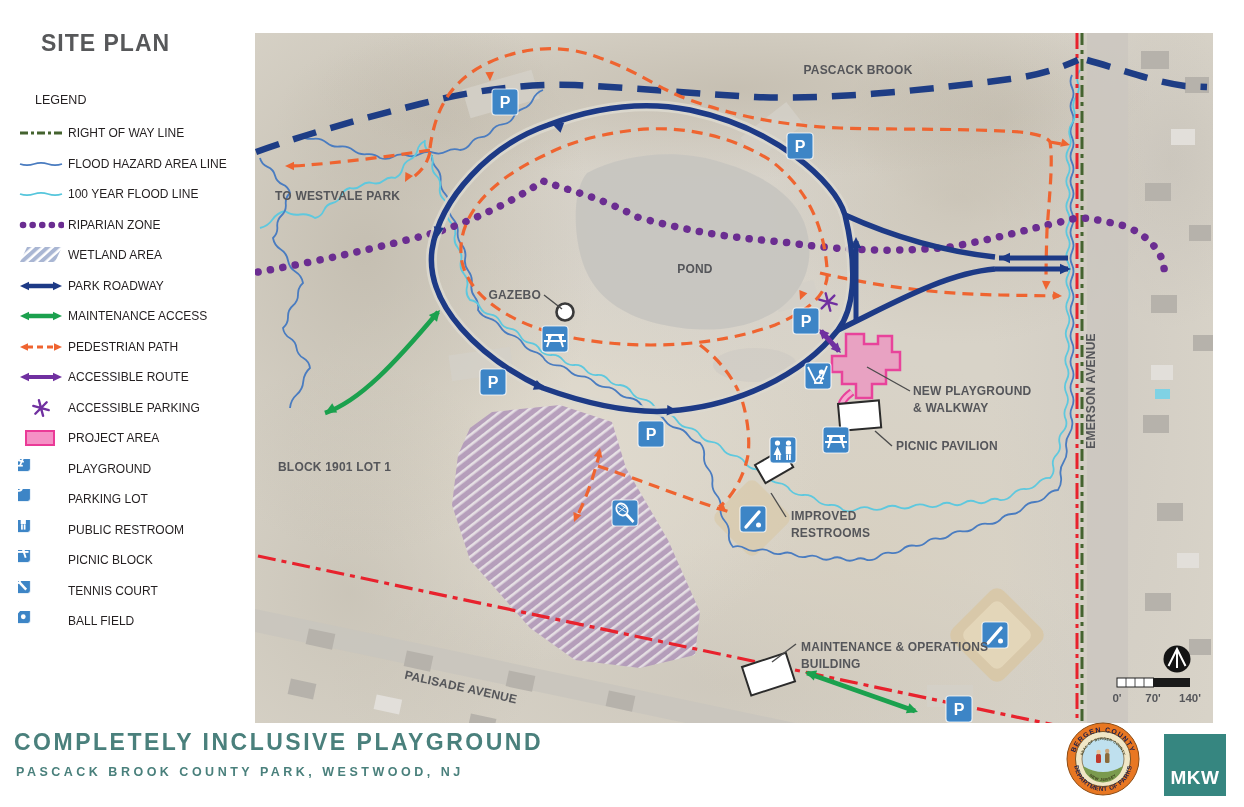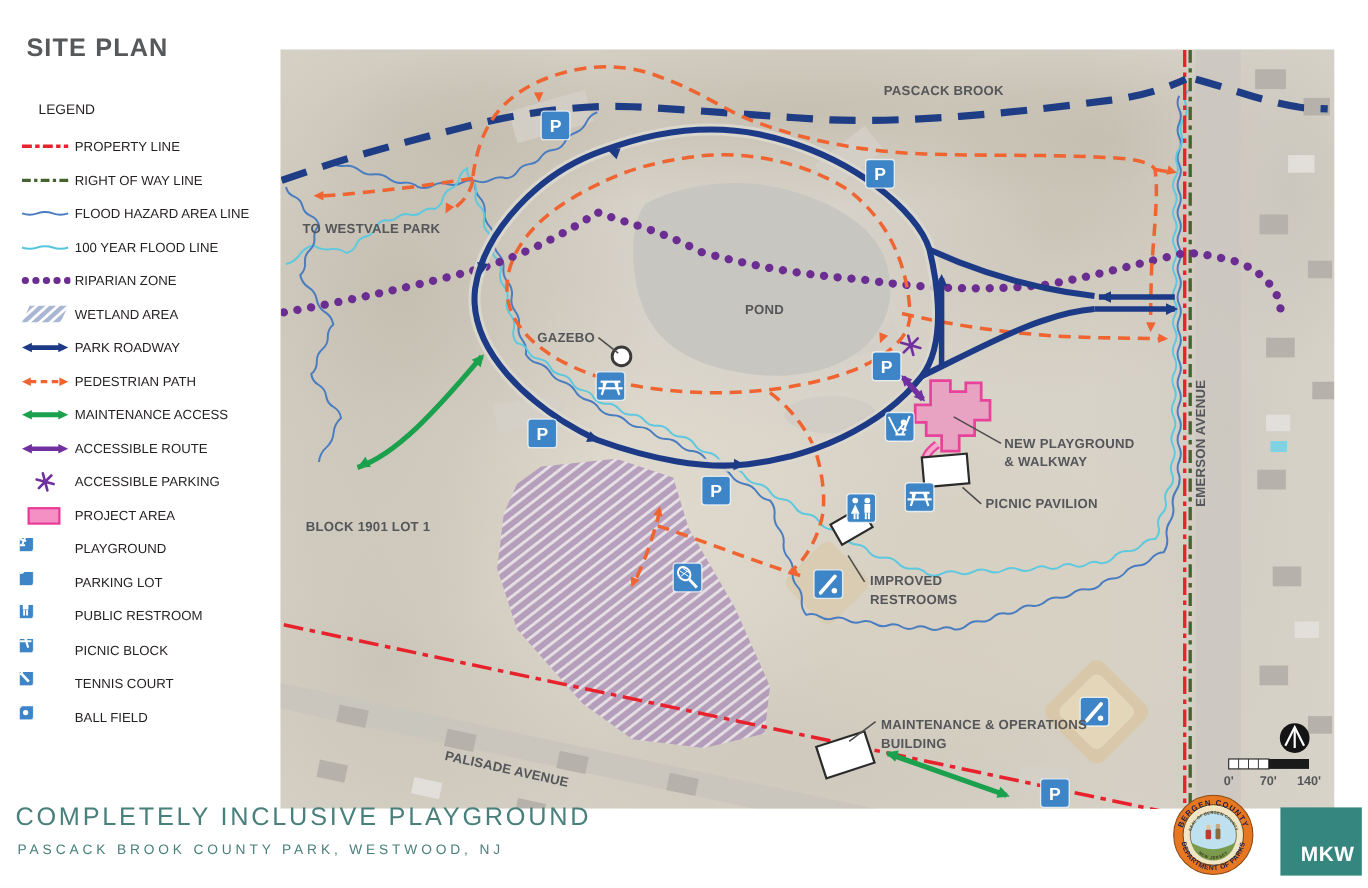--- a/index.html
+++ b/index.html
@@ -2,21 +2,21 @@
 <html><head>
 <meta charset="utf-8">
 <style>
   html,body{margin:0;padding:0;background:#ffffff;}
   body{width:1244px;height:807px;position:relative;overflow:hidden;
        font-family:"Liberation Sans", sans-serif;}
   .sheet{position:absolute;inset:0;background:#fff;}
 
   
   .left-panel{position:absolute;left:0;top:0;width:255px;height:730px;background:#fff;}
-  .site-title{position:absolute;left:24px;top:30px;font-size:23px;font-weight:bold;
+  .site-title{position:absolute;left:41px;top:30px;font-size:23px;font-weight:bold;
               color:#57585a;letter-spacing:1px;text-align:center;}
   .legend-heading{position:absolute;left:35px;top:93px;font-size:12.5px;color:#231f20;}
   .legend{position:absolute;left:16px;top:118px;width:238px;}
   .lg-row{display:flex;align-items:center;height:30.5px;}
   .lg-sym{width:50px;height:26px;flex:0 0 50px;display:flex;align-items:center;justify-content:center;}
   .lg-label{font-size:12px;color:#231f20;padding-left:2px;white-space:nowrap;}
 
   
   .map{position:absolute;left:255px;top:33px;width:958px;height:690px;overflow:hidden;
     background-color:#d8d3c8;
@@ -26,56 +26,47 @@
       radial-gradient(280px 320px at 95px 560px,  rgba(186,180,166,.45), rgba(186,180,166,0) 72%),
       radial-gradient(280px 210px at 705px 165px, rgba(193,186,172,.5),  rgba(193,186,172,0) 70%),
       radial-gradient(300px 200px at 440px 205px, rgba(214,210,203,.95), rgba(214,210,203,0) 75%),
       radial-gradient(360px 280px at 300px 420px, rgba(226,220,207,.85), rgba(226,220,207,0) 75%),
       radial-gradient(320px 260px at 620px 520px, rgba(215,207,191,.7),  rgba(215,207,191,0) 75%),
       radial-gradient(150px 700px at 858px 345px, rgba(206,201,193,.6),  rgba(206,201,193,0) 80%),
       radial-gradient(520px 180px at 480px 650px, rgba(199,193,181,.6),  rgba(199,193,181,0) 78%),
       radial-gradient(220px 150px at 745px 85px,  rgba(188,181,167,.5),  rgba(188,181,167,0) 70%),
       radial-gradient(220px 130px at 180px 85px,  rgba(198,191,178,.6),  rgba(198,191,178,0) 72%),
       radial-gradient(140px 220px at 915px 130px, rgba(197,192,183,.7),  rgba(197,192,183,0) 75%);
-    margin-top: 12px;
   }
   .map svg{position:absolute;left:0;top:0;}
   text.mlabel{fill:#55565a;font-weight:bold;font-size:12px;letter-spacing:.2px;}
   text.mlabel-sm{fill:#55565a;font-weight:bold;font-size:11.5px;}
 
   
-  .footer-title{position:absolute;left:14px;top:729px;font-size:23px;font-weight:normal;
+  .footer-title{position:absolute;left:14px;top:729px;font-size:23px;font-weight:bold;
                 color:#4a807c;letter-spacing:2.5px;text-align:center;}
-  .footer-sub{position:absolute;left:16px;top:765px;font-size:12.5px;font-weight:normal;
+  .footer-sub{position:absolute;left:16px;top:765px;font-size:12.5px;font-weight:bold;
               color:#4a807c;letter-spacing:3.5px;}
   .seal{position:absolute;left:1066px;top:722px;width:74px;height:74px;}
   .mkw{position:absolute;left:1164px;top:734px;width:62px;height:62px;background:#368680;
-       display:flex;align-items:flex-end;justify-content:center;padding-left:12px;}
+       display:flex;align-items:flex-end;justify-content:center;}
   .mkw span{color:#fff;font-weight:bold;font-size:19px;letter-spacing:.5px;margin-bottom:7px;}
 </style>
 </head>
 <body>
 
 <div class="sheet">
 
   <div class="left-panel">
     <div class="site-title">SITE PLAN</div>
     <div class="legend-heading">LEGEND</div>
     <div class="legend" id="legend">
         <div class="lg-row">
           <span class="lg-sym">
             <svg xmlns="http://www.w3.org/2000/svg" width="46" height="20" viewBox="0 0 46 20">
-              <path d="M2,10 H44" stroke="#e8222d" stroke-width="3.2" stroke-dasharray="9 3 4 3" fill="none"></path>
-            </svg>
-          </span>
-          <span class="lg-label">PROPERTY LINE</span>
-        </div>
-        <div class="lg-row">
-          <span class="lg-sym">
-            <svg xmlns="http://www.w3.org/2000/svg" width="46" height="20" viewBox="0 0 46 20">
               <path d="M2,10 H44" stroke="#44632f" stroke-width="2.8" stroke-dasharray="8 3 3 3" fill="none"></path>
             </svg>
           </span>
           <span class="lg-label">RIGHT OF WAY LINE</span>
         </div>
         <div class="lg-row">
           <span class="lg-sym">
             <svg xmlns="http://www.w3.org/2000/svg" width="46" height="20" viewBox="0 0 46 20">
               <path stroke="#4a7cc0" stroke-width="1.8" fill="none" d="M 2 10 Q 9.0 12.4 16.0 10.0 Q 23.0 7.6 30.0 10.0 Q 37.0 12.4 44.0 10.0"></path>
             </svg>
@@ -112,36 +103,36 @@
               <path d="M9,10 H37" stroke="#1d3a86" stroke-width="4.5" fill="none"></path>
               <polygon points="0,0 -9,-4.32 -9,4.32" fill="#1d3a86" transform="translate(44,10) rotate(0)"></polygon>
               <polygon points="0,0 -9,-4.32 -9,4.32" fill="#1d3a86" transform="translate(2,10) rotate(180)"></polygon>
             </svg>
           </span>
           <span class="lg-label">PARK ROADWAY</span>
         </div>
         <div class="lg-row">
           <span class="lg-sym">
             <svg xmlns="http://www.w3.org/2000/svg" width="46" height="20" viewBox="0 0 46 20">
+              <path d="M9,10 H37" stroke="#1ba14e" stroke-width="4.5" fill="none"></path>
+              <polygon points="0,0 -9,-4.32 -9,4.32" fill="#1ba14e" transform="translate(44,10) rotate(0)"></polygon>
+              <polygon points="0,0 -9,-4.32 -9,4.32" fill="#1ba14e" transform="translate(2,10) rotate(180)"></polygon>
+            </svg>
+          </span>
+          <span class="lg-label">MAINTENANCE ACCESS</span>
+        </div>
+        <div class="lg-row">
+          <span class="lg-sym">
+            <svg xmlns="http://www.w3.org/2000/svg" width="46" height="20" viewBox="0 0 46 20">
               <path d="M9,10 H37" stroke="#ef6430" stroke-width="3" stroke-dasharray="6 4" fill="none"></path>
               <polygon points="0,0 -8,-3.84 -8,3.84" fill="#ef6430" transform="translate(44,10) rotate(0)"></polygon>
               <polygon points="0,0 -8,-3.84 -8,3.84" fill="#ef6430" transform="translate(2,10) rotate(180)"></polygon>
             </svg>
           </span>
           <span class="lg-label">PEDESTRIAN PATH</span>
-        </div>
-        <div class="lg-row">
-          <span class="lg-sym">
-            <svg xmlns="http://www.w3.org/2000/svg" width="46" height="20" viewBox="0 0 46 20">
-              <path d="M9,10 H37" stroke="#1ba14e" stroke-width="4.5" fill="none"></path>
-              <polygon points="0,0 -9,-4.32 -9,4.32" fill="#1ba14e" transform="translate(44,10) rotate(0)"></polygon>
-              <polygon points="0,0 -9,-4.32 -9,4.32" fill="#1ba14e" transform="translate(2,10) rotate(180)"></polygon>
-            </svg>
-          </span>
-          <span class="lg-label">MAINTENANCE ACCESS</span>
         </div>
         <div class="lg-row">
           <span class="lg-sym">
             <svg xmlns="http://www.w3.org/2000/svg" width="46" height="20" viewBox="0 0 46 20">
               <path d="M9,10 H37" stroke="#7030a0" stroke-width="4" fill="none"></path>
               <polygon points="0,0 -9,-4.32 -9,4.32" fill="#7030a0" transform="translate(44,10) rotate(0)"></polygon>
               <polygon points="0,0 -9,-4.32 -9,4.32" fill="#7030a0" transform="translate(2,10) rotate(180)"></polygon>
             </svg>
           </span>
           <span class="lg-label">ACCESSIBLE ROUTE</span>

